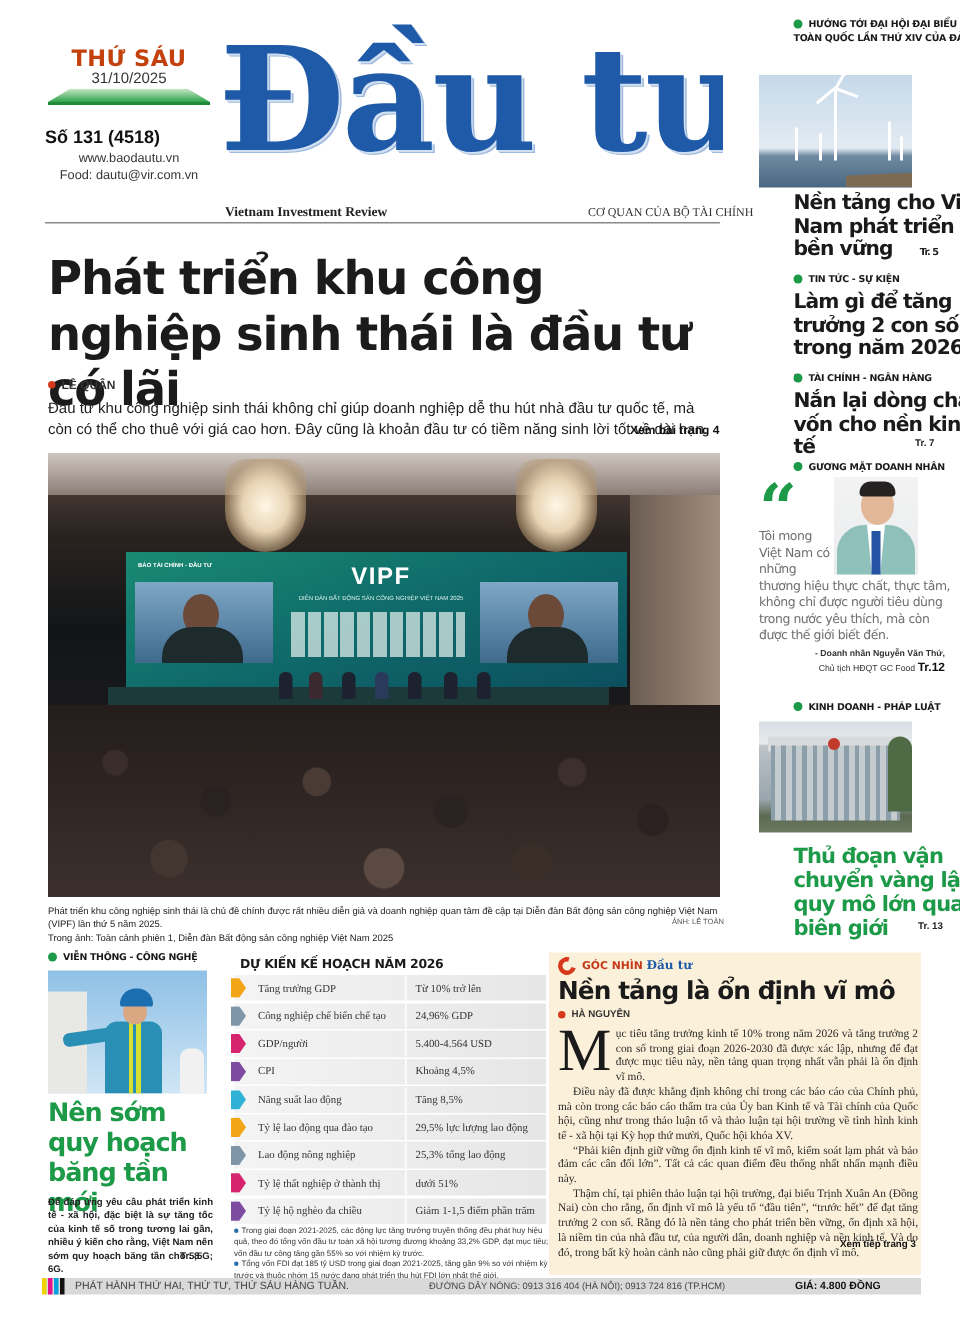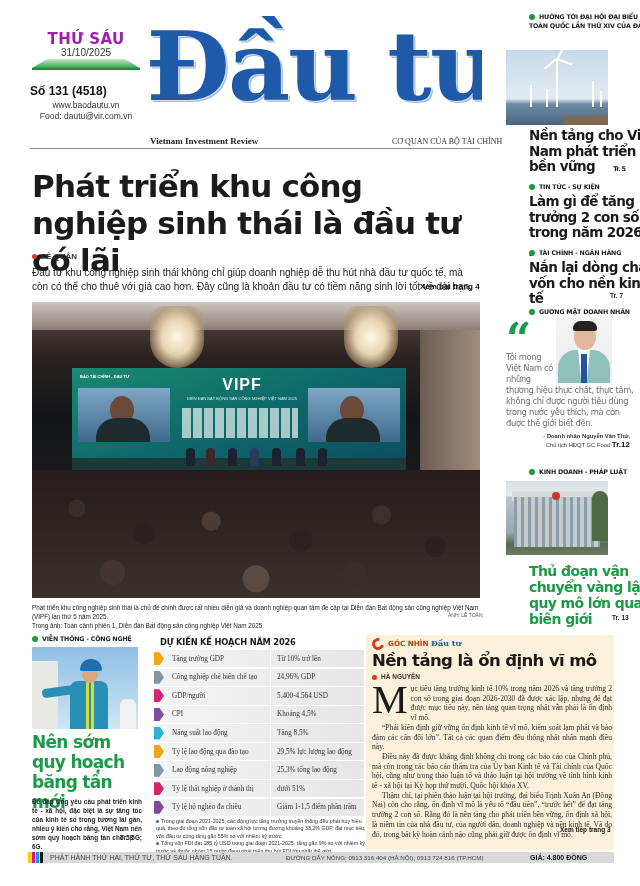--- a/index.html
+++ b/index.html
@@ -2,21 +2,21 @@
 <html><head>
 <meta charset="utf-8">
 <style>
   * { box-sizing: border-box; margin: 0; padding: 0; }
   html, body { width: 640px; height: 886px; background: #ffffff; overflow: hidden; }
   body { position: relative; font-family: "Liberation Sans", sans-serif; color: #1a1a1a; }
 
   .abs { position: absolute; }
 
   
-  .day { left: 30px; top: 30px; width: 112px; text-align: center; font-family: "DejaVu Sans", sans-serif; font-weight: 900; font-size: 15px; letter-spacing: 0.3px; color: #a21caf; }
+  .day { left: 30px; top: 30px; width: 112px; text-align: center; font-family: "DejaVu Sans", sans-serif; font-weight: 900; font-size: 15px; letter-spacing: 0.3px; color: #c2410c; }
   .date { left: 30px; top: 47px; width: 112px; text-align: center; font-size: 10px; color: #333; }
   .green-bar { left: 32px; top: 59px; width: 108px; height: 9px; background: linear-gradient(180deg, #c9e8c9 0%, #2fa34a 100%); clip-path: polygon(14% 0, 86% 0, 100% 100%, 0 100%); }
   .green-line { left: 32px; top: 68px; width: 108px; height: 2px; background: #1f8a3a; }
   .issue { left: 30px; top: 84px; width: 112px; text-align: left; font-weight: 700; font-size: 12px; color: #111; }
   .web { left: 30px; top: 100px; width: 112px; text-align: center; font-size: 8.5px; color: #333; }
   .email { left: 30px; top: 111px; width: 112px; text-align: center; font-size: 8.5px; color: #333; }
 
   
   .logo { left: 146px; top: 14px; width: 336px; height: 106px; font-family: "DejaVu Serif", serif; font-weight: 900; font-size: 96px; line-height: 106px; color: #1f5aa8; letter-spacing: -2px; text-shadow: 1px 1px 0 #d0dff2, 2px 2px 0 #9fb9dc; white-space: nowrap; overflow: hidden; }
   .vir { left: 150px; top: 136px; font-family: "Liberation Serif", serif; font-weight: 700; font-size: 9px; color: #222; }
@@ -27,21 +27,21 @@
   .headline { left: 32px; top: 168px; width: 450px; font-family: "DejaVu Sans", sans-serif; font-weight: 700; font-size: 31px; line-height: 37px; color: #1b1b1b; letter-spacing: -0.8px; }
   .author-main { left: 32px; top: 252px; font-size: 8px; font-weight: 700; color: #333; }
   .dot { display: inline-block; width: 5px; height: 5px; border-radius: 50%; margin-right: 4px; vertical-align: middle; }
   .sapo { left: 32px; top: 266px; width: 448px; font-size: 10px; line-height: 14px; color: #1d1d1d; }
   .see-more-main { left: 420px; top: 282px; font-size: 8px; font-weight: 700; color: #111; }
 
   
   .photo { left: 32px; top: 302px; width: 448px; height: 296px; background: linear-gradient(180deg, #5d4c44 0%, #2a2320 18%, #121518 40%, #1b1a1c 60%, #2b2522 80%, #3a2e29 100%); overflow: hidden; }
   .ceiling { left: 0; top: 0; width: 448px; height: 28px; background: linear-gradient(180deg, #cfc6c0, #8b7e77); }
   .chand { width: 54px; height: 62px; border-radius: 20px 20px 40px 40px; background: radial-gradient(ellipse at center, #fff7e6 0%, #e8d4b4 40%, rgba(180,150,110,0.6) 70%, rgba(0,0,0,0) 100%); }
-  .screen { left: 40px; top: 66px; width: 334px; height: 90px; background: linear-gradient(160deg, #1a8a72 0%, #0f6a6a 50%, #0c4f5f 100%); }
+  .screen { left: 52px; top: 66px; width: 334px; height: 90px; background: linear-gradient(160deg, #1a8a72 0%, #0f6a6a 50%, #0c4f5f 100%); }
   .screen-title { left: 140px; top: 8px; width: 60px; text-align: center; color: #fff; font-weight: 700; font-size: 16px; letter-spacing: 1px; }
   .screen-sub { left: 100px; top: 28px; width: 140px; text-align: center; color: #d8f0ea; font-size: 4px; }
   .screen-left-label { left: 8px; top: 6px; color: #fff; font-size: 4px; font-weight: 700; }
   .spk { width: 92px; height: 54px; background: linear-gradient(180deg, #7fa7c6 0%, #3e6a8c 100%); }
   .spk .head { position: absolute; left: 32px; top: 8px; width: 24px; height: 28px; border-radius: 50%; background: #6b4a3a; }
   .spk .body { position: absolute; left: 18px; top: 30px; width: 54px; height: 24px; border-radius: 20px 20px 0 0; background: #1e2b2c; }
   .chips { left: 110px; top: 40px; width: 116px; height: 30px; background:
     repeating-linear-gradient(90deg, #e9f4f1 0 9px, transparent 9px 11px); opacity: 0.7; }
   .stage { left: 40px; top: 156px; width: 334px; height: 16px; background: #1c3a3a; }
   .panel-person { width: 9px; height: 18px; background: #1d2230; border-radius: 4px 4px 0 0; }
@@ -341,22 +341,22 @@
 <div class="abs gn-kicker">
   <span>GÓC NHÌN</span>
   <span class="brand">Đầu tư</span>
 </div>
 <div class="abs gn-title">Nền tảng là ổn định vĩ mô</div>
 <div class="abs gn-author">
   <span class="dot" style="background:#d6391c"></span><span>HÀ NGUYÊN</span>
 </div>
 <div class="abs gn-body">
   <p class="first"><span class="dropcap">M</span><span>ục tiêu tăng trưởng kinh tế 10% trong năm 2026 và tăng trưởng 2 con số trong giai đoạn 2026-2030 đã được xác lập, nhưng để đạt được mục tiêu này, nền tảng quan trọng nhất vẫn phải là ổn định vĩ mô.</span></p>
+  <p>Điều này đã được khẳng định không chỉ trong các báo cáo của Chính phủ, mà còn trong các báo cáo thẩm tra của Ủy ban Kinh tế và Tài chính của Quốc hội, cũng như trong thảo luận tổ và thảo luận tại hội trường về tình hình kinh tế - xã hội tại Kỳ họp thứ mười, Quốc hội khóa XV.</p>
   <p>“Phải kiên định giữ vững ổn định kinh tế vĩ mô, kiểm soát lạm phát và bảo đảm các cân đối lớn”. Tất cả các quan điểm đều thống nhất nhấn mạnh điều này.</p>
-  <p>Điều này đã được khẳng định không chỉ trong các báo cáo của Chính phủ, mà còn trong các báo cáo thẩm tra của Ủy ban Kinh tế và Tài chính của Quốc hội, cũng như trong thảo luận tổ và thảo luận tại hội trường về tình hình kinh tế - xã hội tại Kỳ họp thứ mười, Quốc hội khóa XV.</p>
   <p>Thậm chí, tại phiên thảo luận tại hội trường, đại biểu Trịnh Xuân An (Đồng Nai) còn cho rằng, ổn định vĩ mô là yếu tố “đầu tiên”, “trước hết” để đạt tăng trưởng 2 con số. Rằng đó là nền tảng cho phát triển bền vững, ổn định xã hội, là niềm tin của nhà đầu tư, của người dân, doanh nghiệp và nền kinh tế. Và do đó, trong bất kỳ hoàn cảnh nào cũng phải giữ được ổn định vĩ mô.</p>
 </div>
 <div class="abs gn-more">Xem tiếp trang 3</div>
 
 <div class="abs footer">
   <div class="cmyk">
     <span style="background:#f0d200"></span>
       <span style="background:#e0138c"></span>
       <span style="background:#00a0e0"></span>
       <span style="background:#111"></span>

